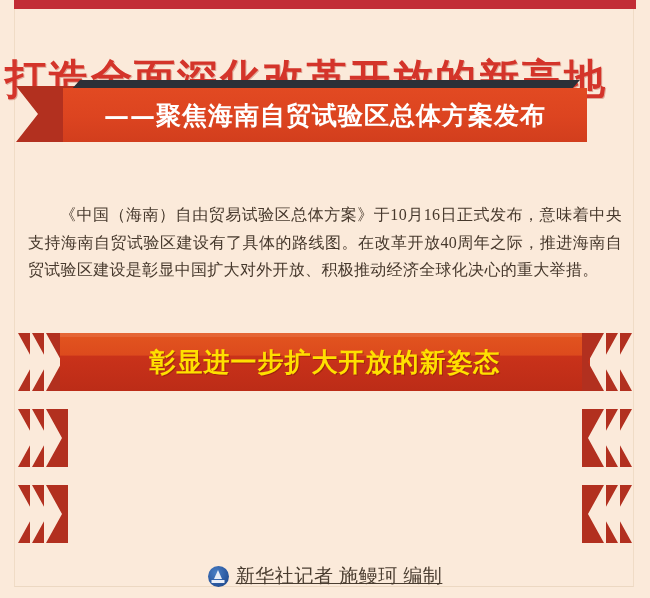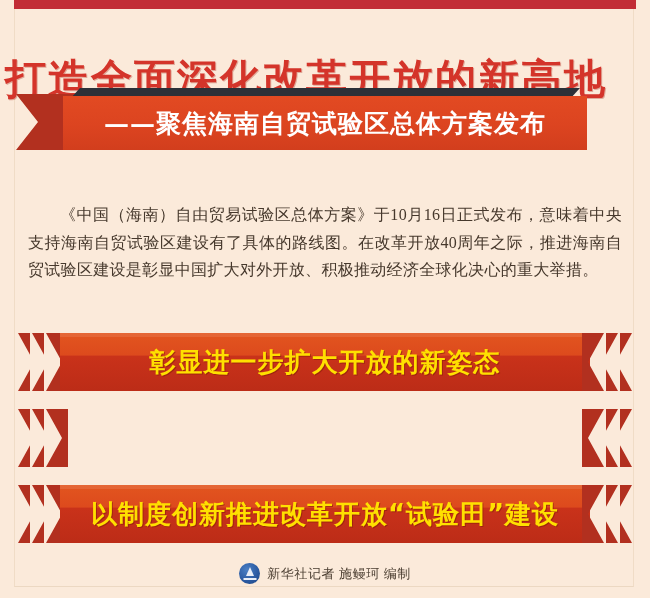--- a/index.html
+++ b/index.html
@@ -57,21 +57,21 @@
     color: #d4342a;
     line-height: 1.15;
     text-shadow: 1px 1px 0 rgba(170,40,25,0.33);
     white-space: nowrap;
   }
 
   
   .ribbon {
     position: absolute;
     left: 16px;
-    top: 88px;
+    top: 80px;
     width: 494px;
     height: 62px;
   }
   .ribbon-tail {
     position: absolute;
     top: 6px;
     width: 72px;
     height: 56px;
     background: #b2301f;
   }
@@ -236,24 +236,25 @@
     position: absolute;
     left: 50%;
     bottom: 4px;
     transform: translateX(-50%);
     width: 13px;
     height: 2.5px;
     background: #e9eef7;
   }
   .credit-text {
     font-family: "Liberation Serif", "DejaVu Serif", serif;
-    font-size: 13px;
+    font-size: 19px;
     color: #4a3d30;
     letter-spacing: 0.6px;
     white-space: nowrap;
+    text-decoration: underline;
   }
 </style>
 </head>
 <body>
 
 <div class="top-rule"></div>
 
 <div class="page-frame"></div>
 
 <div class="title-wrap">
@@ -299,23 +300,20 @@
     <div class="chev-stripe s3"></div>
   </div>
 </div>
 
 <div class="banner b3">
   <div class="banner-chev left">
     <div class="chev-stripe s1"></div>
     <div class="chev-stripe s2"></div>
     <div class="chev-stripe s3"></div>
   </div>
-  <div class="banner-body">
-    <span class="banner-text">以制度创新推进改革开放“试验田”建设</span>
-  </div>
   <div class="banner-chev right">
     <div class="chev-stripe s1"></div>
     <div class="chev-stripe s2"></div>
     <div class="chev-stripe s3"></div>
   </div>
 </div>
 
 <div class="credit">
   <span class="credit-logo"></span>
   <span class="credit-text">新华社记者 施鳗珂 编制</span>

